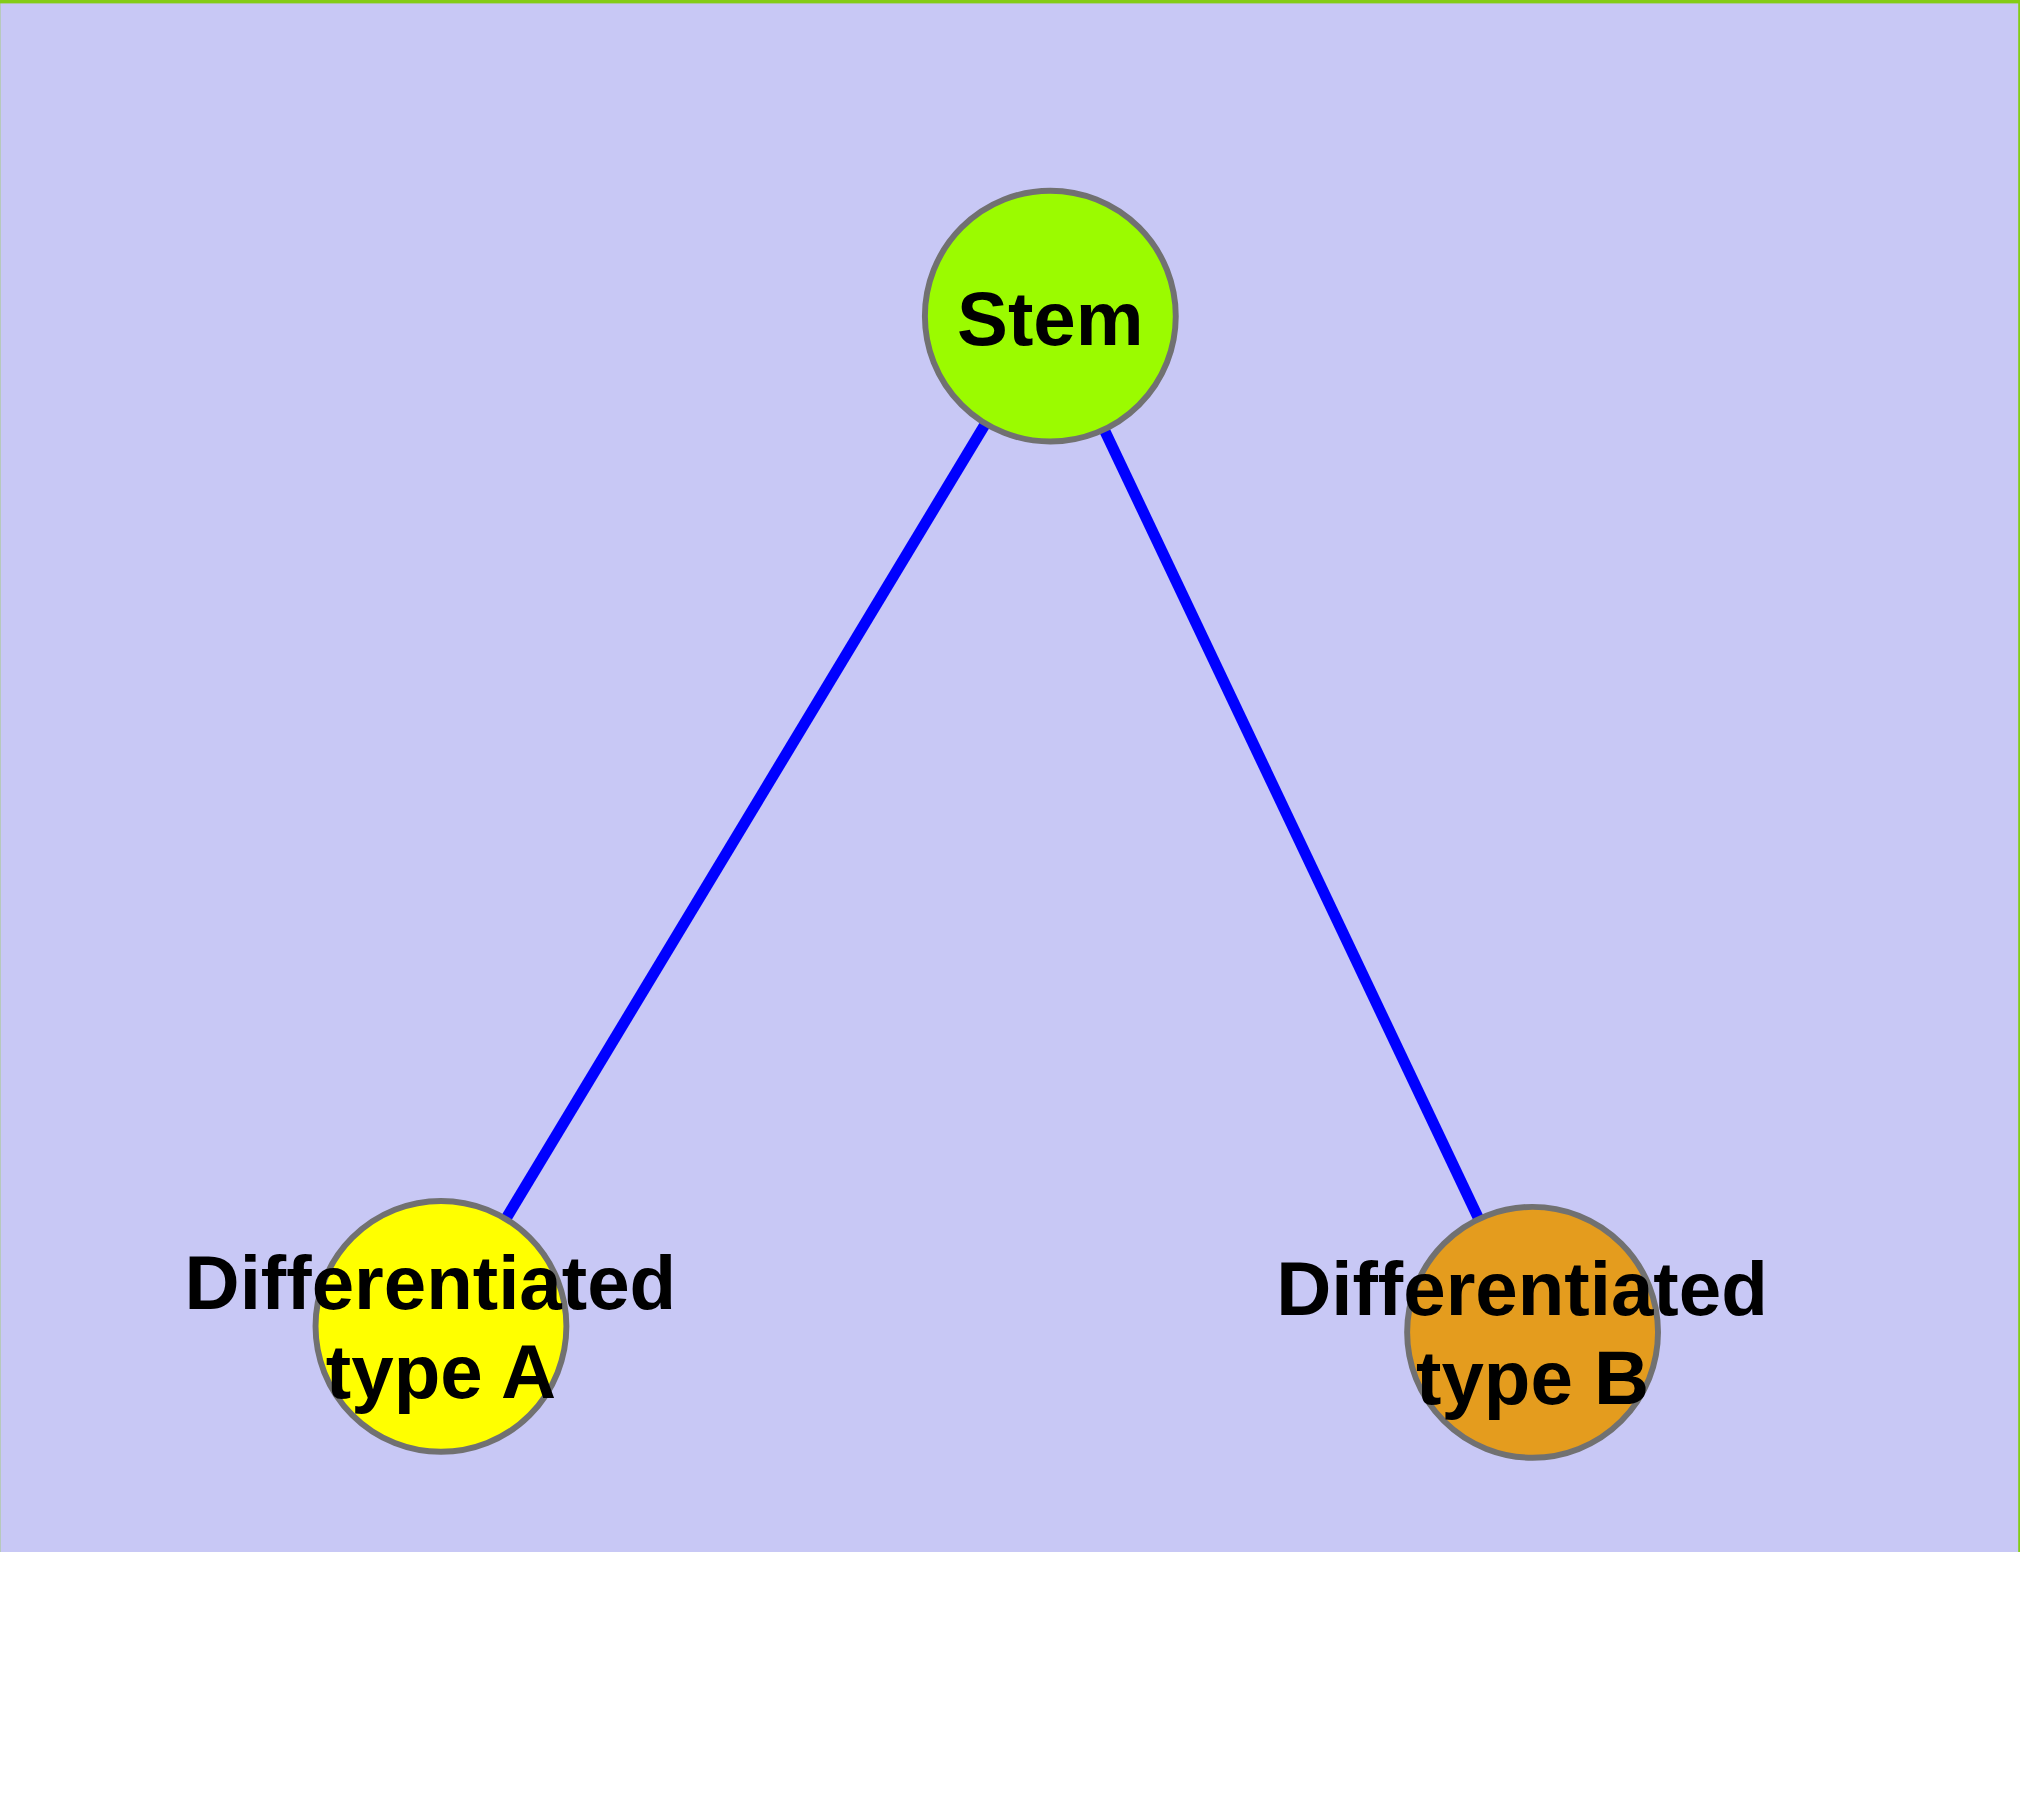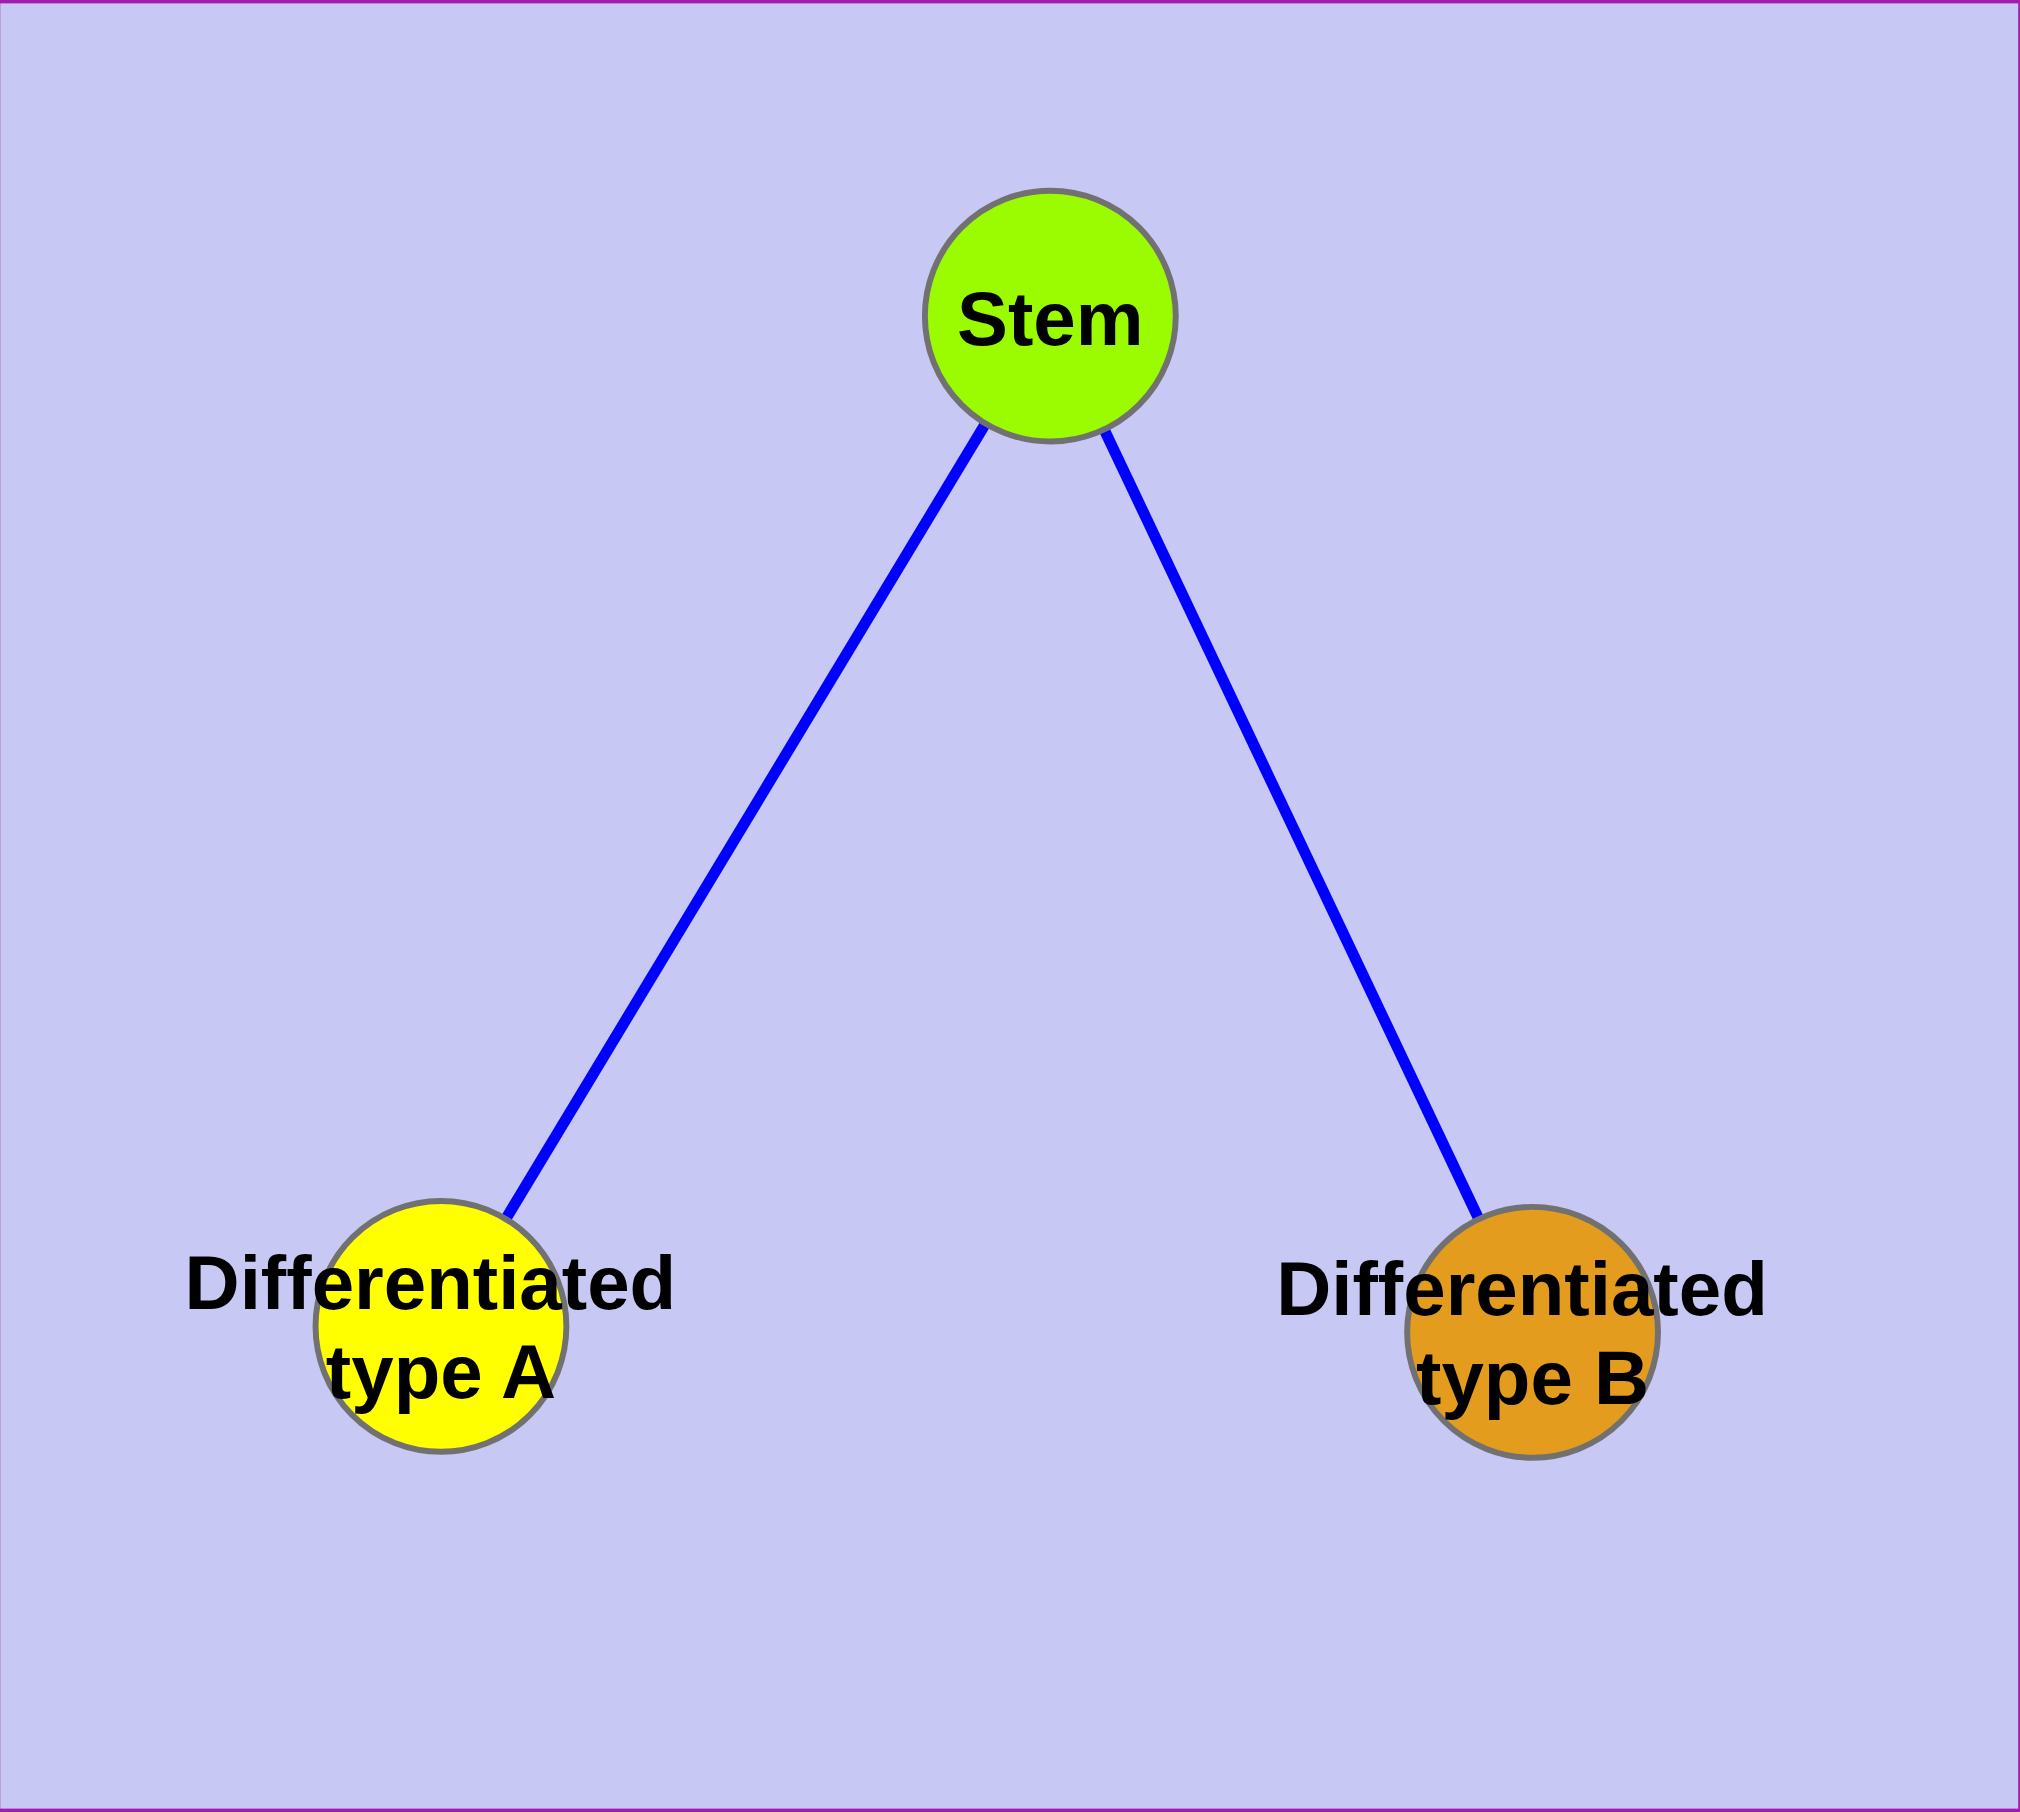--- a/index.html
+++ b/index.html
@@ -1,20 +1,20 @@
 <!DOCTYPE html>
 <html style="font-size:13.6px"><head>
 <meta charset="utf-8">
 <style>
   html, body { margin: 0; padding: 0; background: #ffffff; }
   .page {
     position: relative;
     width: 2021px;
-    height: 1812px;
-    background: #a21caf;
+    height: 1552px;
+    background: #84cc16;
     overflow: hidden;
   }
   .page svg { display: block; }
   .edge {
     stroke-width: 13;
     stroke-linecap: butt;
     fill: none;
   }
   .node {
     stroke-width: 7;

